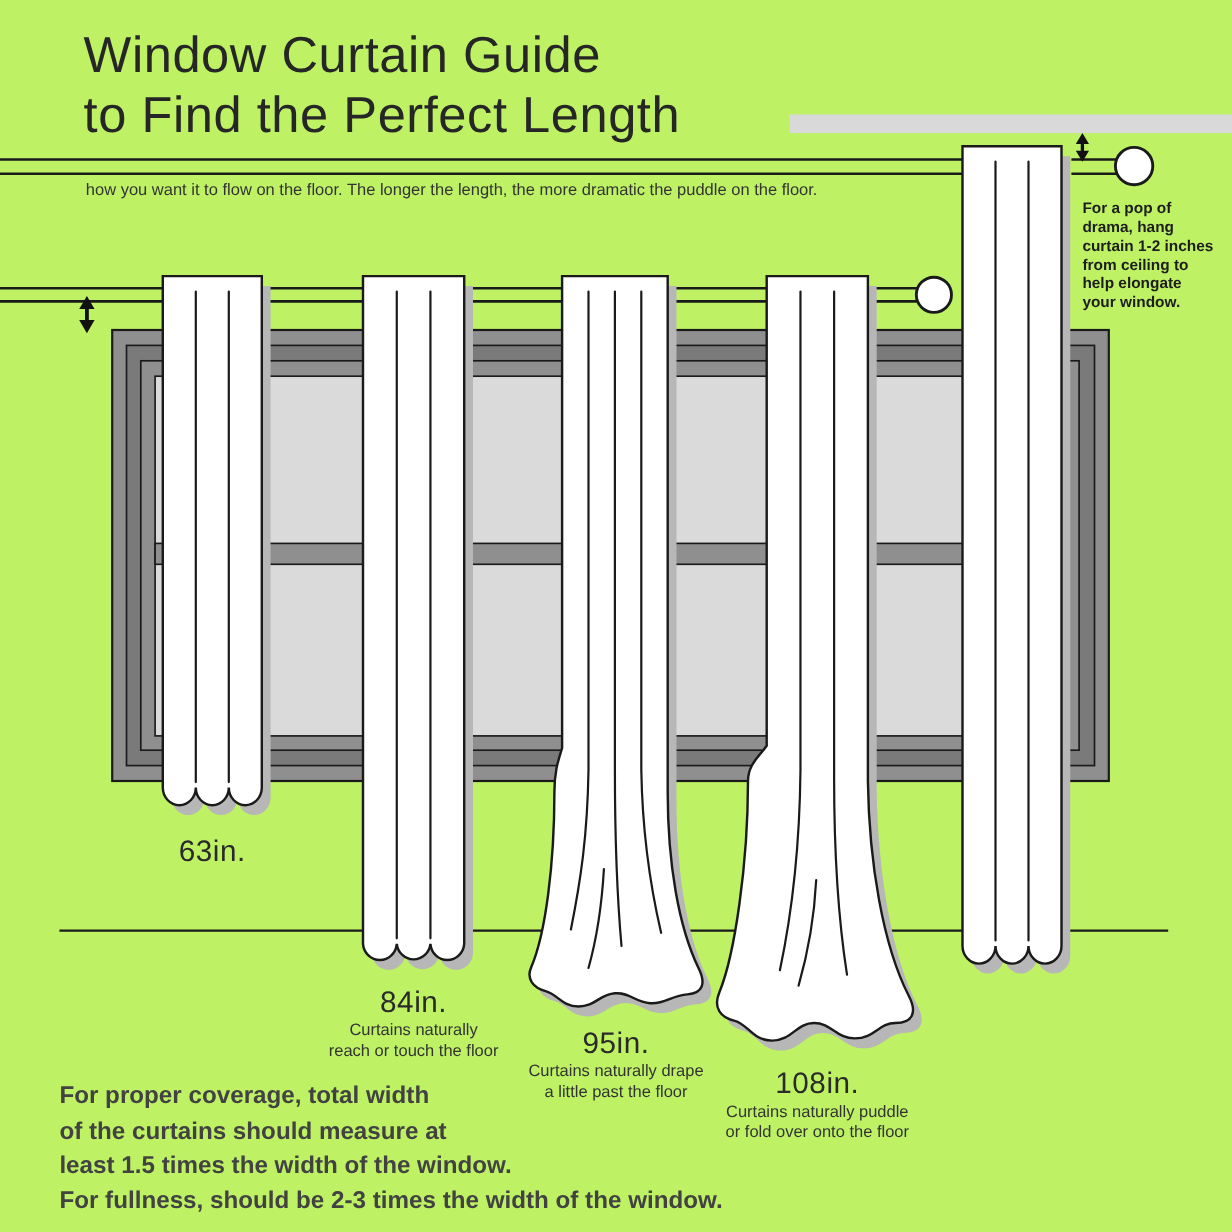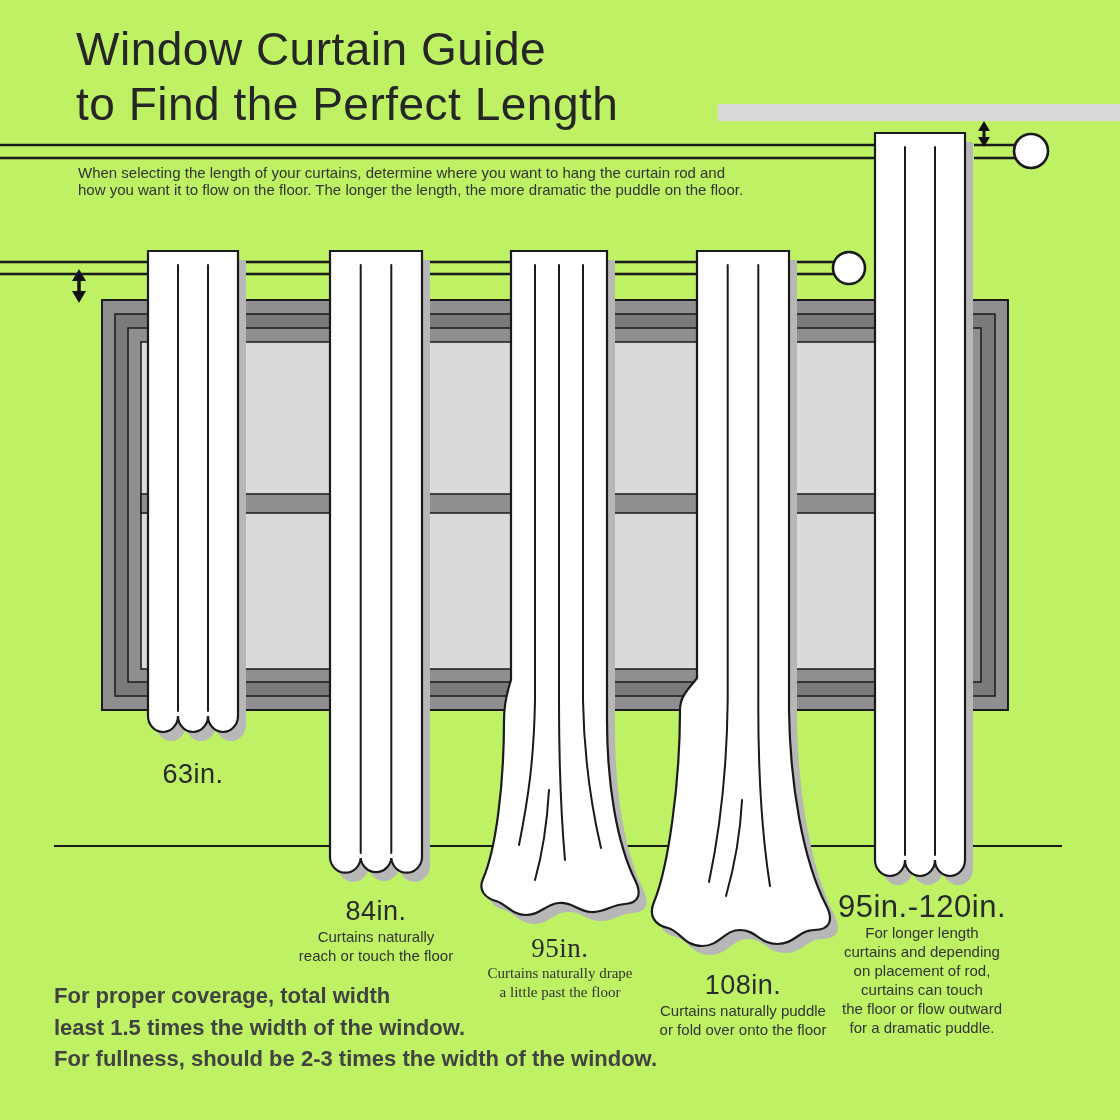--- a/index.html
+++ b/index.html
@@ -99,65 +99,62 @@
       <polygon points="978,137 990,137 984,147"></polygon>
     </g>
   </svg>
 
   <div class="txt title">
     <div>Window Curtain Guide</div>
     <div>to Find the Perfect Length</div>
   </div>
 
   <div class="txt intro">
-    <div>When selecting the length of your curtains, determine where you want to hang the curtain rod and</div>
     <div>how you want it to flow on the floor. The longer the length, the more dramatic the puddle on the floor.</div>
   </div>
 
 
+  <div class="txt drama">
+    <div>For a pop of</div>
+    <div>drama, hang</div>
+    <div>curtain 1-2 inches</div>
+    <div>from ceiling to</div>
+    <div>help elongate</div>
+    <div>your window.</div>
+  </div>
 
   <div class="clabel" style="left:193px;top:758px;">
     <div class="big">63in.</div>
   </div>
 
   <div class="clabel" style="left:376px;top:895px;">
     <div class="big">84in.</div>
     <div class="desc">
       <div>Curtains naturally</div>
       <div>reach or touch the floor</div>
     </div>
   </div>
 
-  <div class="clabel" style="left:560px;top:932px;font-family:Liberation Serif, serif;">
+  <div class="clabel" style="left:560px;top:932px;">
     <div class="big">95in.</div>
     <div class="desc">
       <div>Curtains naturally drape</div>
       <div>a little past the floor</div>
     </div>
   </div>
 
   <div class="clabel" style="left:743px;top:969px;">
     <div class="big">108in.</div>
     <div class="desc">
       <div>Curtains naturally puddle</div>
       <div>or fold over onto the floor</div>
     </div>
   </div>
 
-  <div class="clabel c5" style="left:922px;top:891px;">
-    <div class="big">95in.-120in.</div>
-    <div class="desc">
-      <div>For longer length</div>
-      <div>curtains and depending</div>
-      <div>on placement of rod,</div>
-      <div>curtains can touch</div>
-      <div>the floor or flow outward</div>
-      <div>for a dramatic puddle.</div>
-    </div>
-  </div>
 
   <div class="txt coverage">
     <div>For proper coverage, total width</div>
+    <div>of the curtains should measure at</div>
     <div>least 1.5 times the width of the window.</div>
     <div>For fullness, should be 2-3 times the width of the window.</div>
   </div>
 
 </div>
 
 </body></html>

